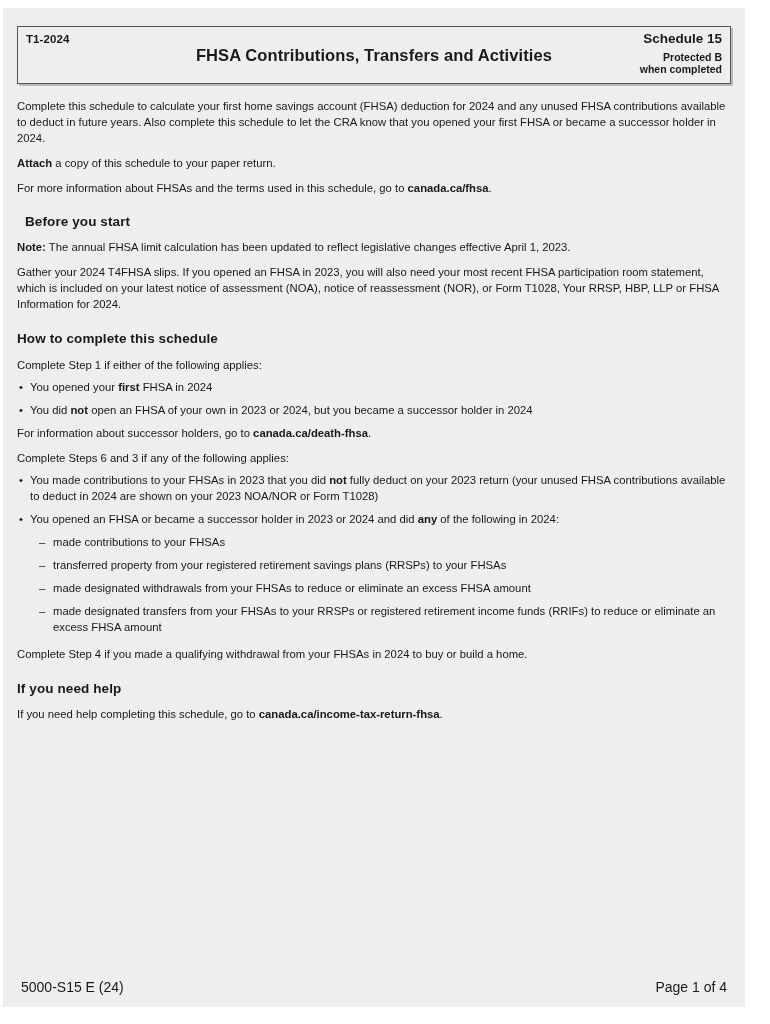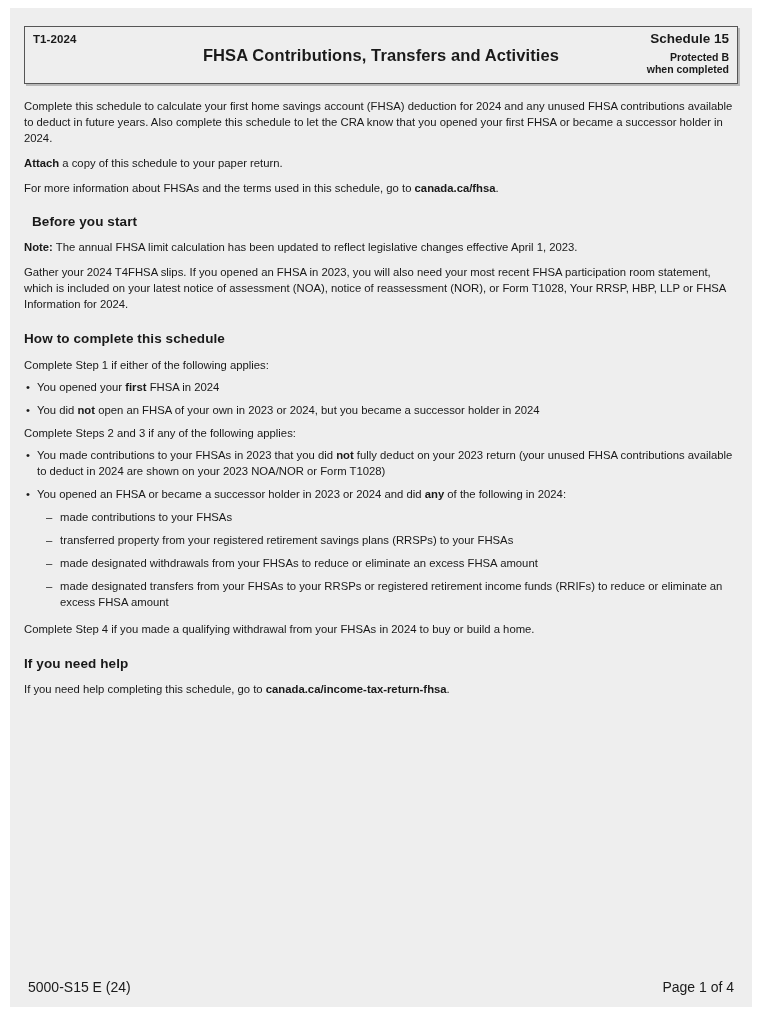--- a/index.html
+++ b/index.html
@@ -13,21 +13,21 @@
     overflow: hidden;
   }
   body {
     font-family: "Liberation Sans", sans-serif;
     color: #1a1a1a;
   }
 
   
   #page-sheet {
     position: absolute;
-    left: 10px;
+    left: 3px;
     top: 8px;
     width: 742px;
     height: 999px;
     background: #eeeeee;
     overflow: hidden;
   }
 
   .page-inner {
     position: relative;
     width: 100%;
@@ -186,22 +186,23 @@
       <div class="bullet">
         <span class="bul">•</span>
         <span>You opened your </span><b>first</b><span> FHSA in 2024</span>
       </div>
 
       <div class="bullet">
         <span class="bul">•</span>
         <span>You did </span><b>not</b><span> open an FHSA of your own in 2023 or 2024, but you became a successor holder in 2024</span>
       </div>
 
-
-      <p class="para tight">Complete Steps 2 and 3 if any of the following applies:</p>
+      <p class="para"><span>For information about successor holders, go to </span><b>canada.ca/death-fhsa</b><span>.</span></p>
+
+      <p class="para tight">Complete Steps 6 and 3 if any of the following applies:</p>
 
       <div class="bullet">
         <span class="bul">•</span>
         <span>You made contributions to your FHSAs in 2023 that you did </span><b>not</b><span> fully deduct on your 2023 return (your unused FHSA contributions available to deduct in 2024 are shown on your 2023 NOA/NOR or Form T1028)</span>
       </div>
 
       <div class="bullet">
         <span class="bul">•</span>
         <span>You opened an FHSA or became a successor holder in 2023 or 2024 and did </span><b>any</b><span> of the following in 2024:</span>
       </div>

